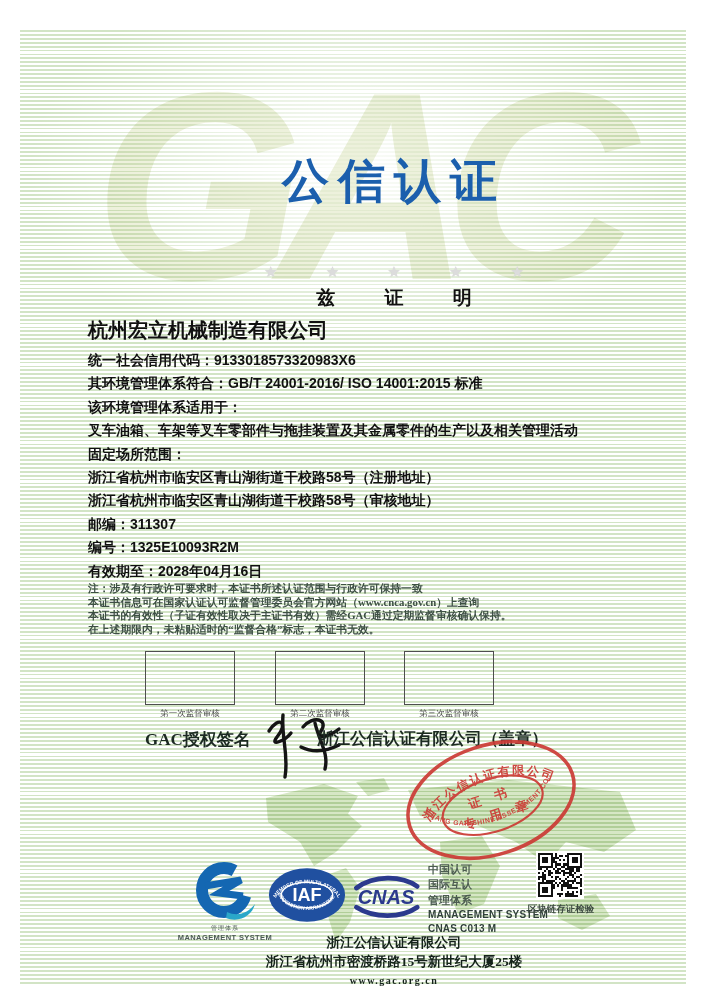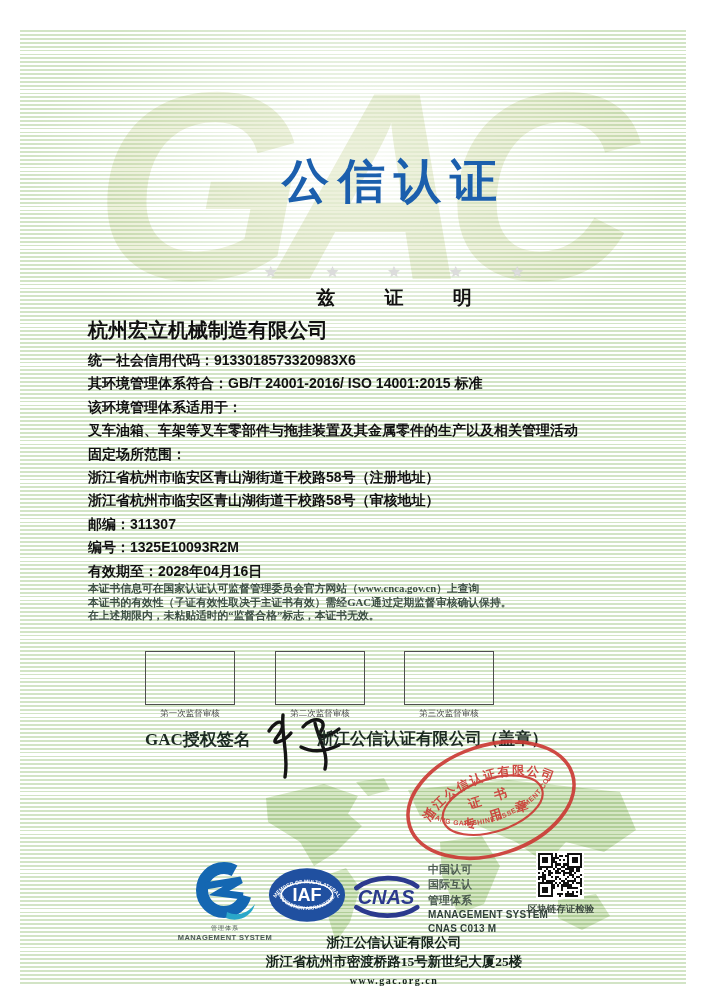--- a/index.html
+++ b/index.html
@@ -112,20 +112,21 @@
       <div class="info-line">浙江省杭州市临安区青山湖街道干校路58号（注册地址）</div>
       <div class="info-line">浙江省杭州市临安区青山湖街道干校路58号（审核地址）</div>
       <div class="info-line">邮编：311307</div>
       <div class="info-line">编号：1325E10093R2M</div>
       <div class="date-row">
         <span>有效期至：2028年04月16日</span>
       </div>
     </div>
 
     <div class="notes">
+      <div>注：涉及有行政许可要求时，本证书所述认证范围与行政许可保持一致</div>
       <div>本证书信息可在国家认证认可监督管理委员会官方网站（www.cnca.gov.cn）上查询</div>
       <div>本证书的有效性（子证有效性取决于主证书有效）需经GAC通过定期监督审核确认保持。</div>
       <div>在上述期限内，未粘贴适时的“监督合格”标志，本证书无效。</div>
     </div>
 
     <div class="audit-box" style="left:145px"></div>
     <div class="audit-box" style="left:275px"></div>
     <div class="audit-box" style="left:404px"></div>
     <div class="audit-label" style="left:145px">第一次监督审核</div>
     <div class="audit-label" style="left:275px">第二次监督审核</div>

